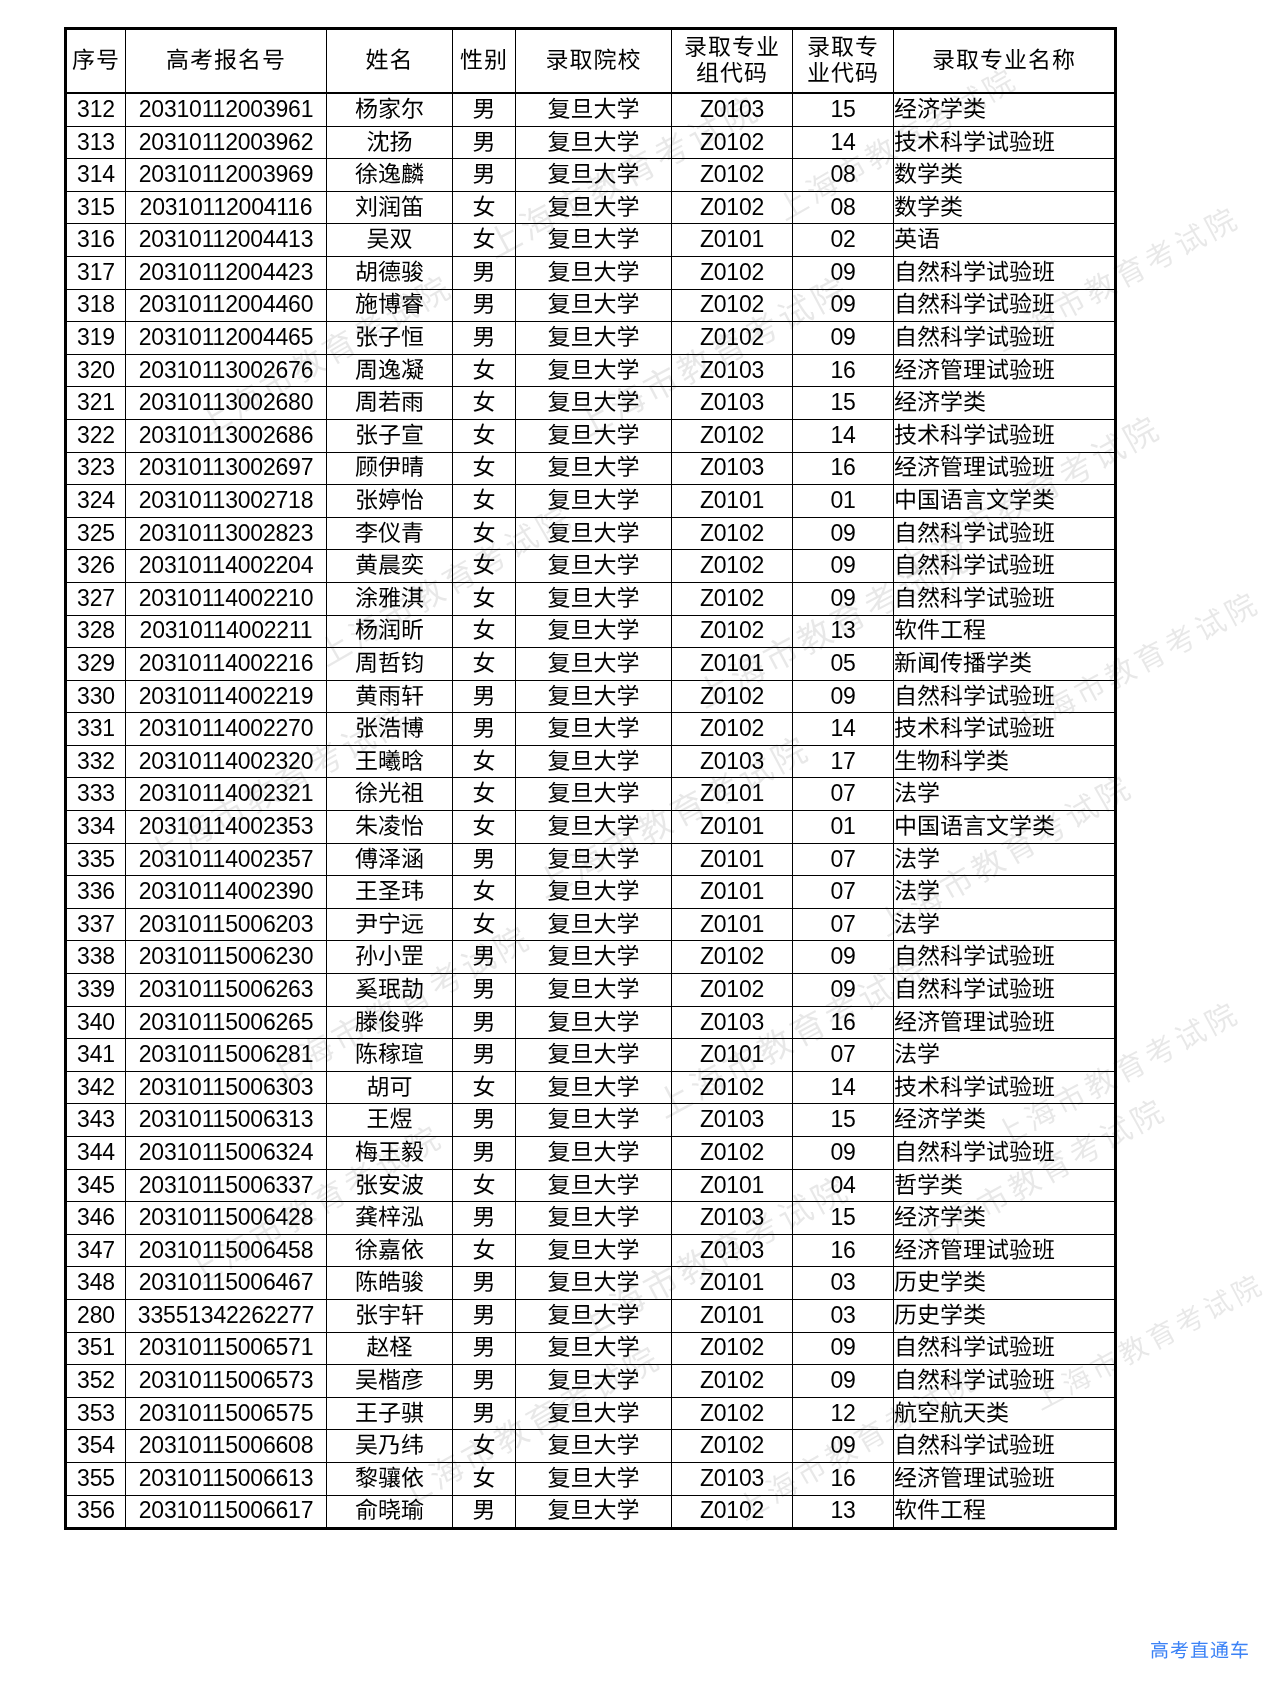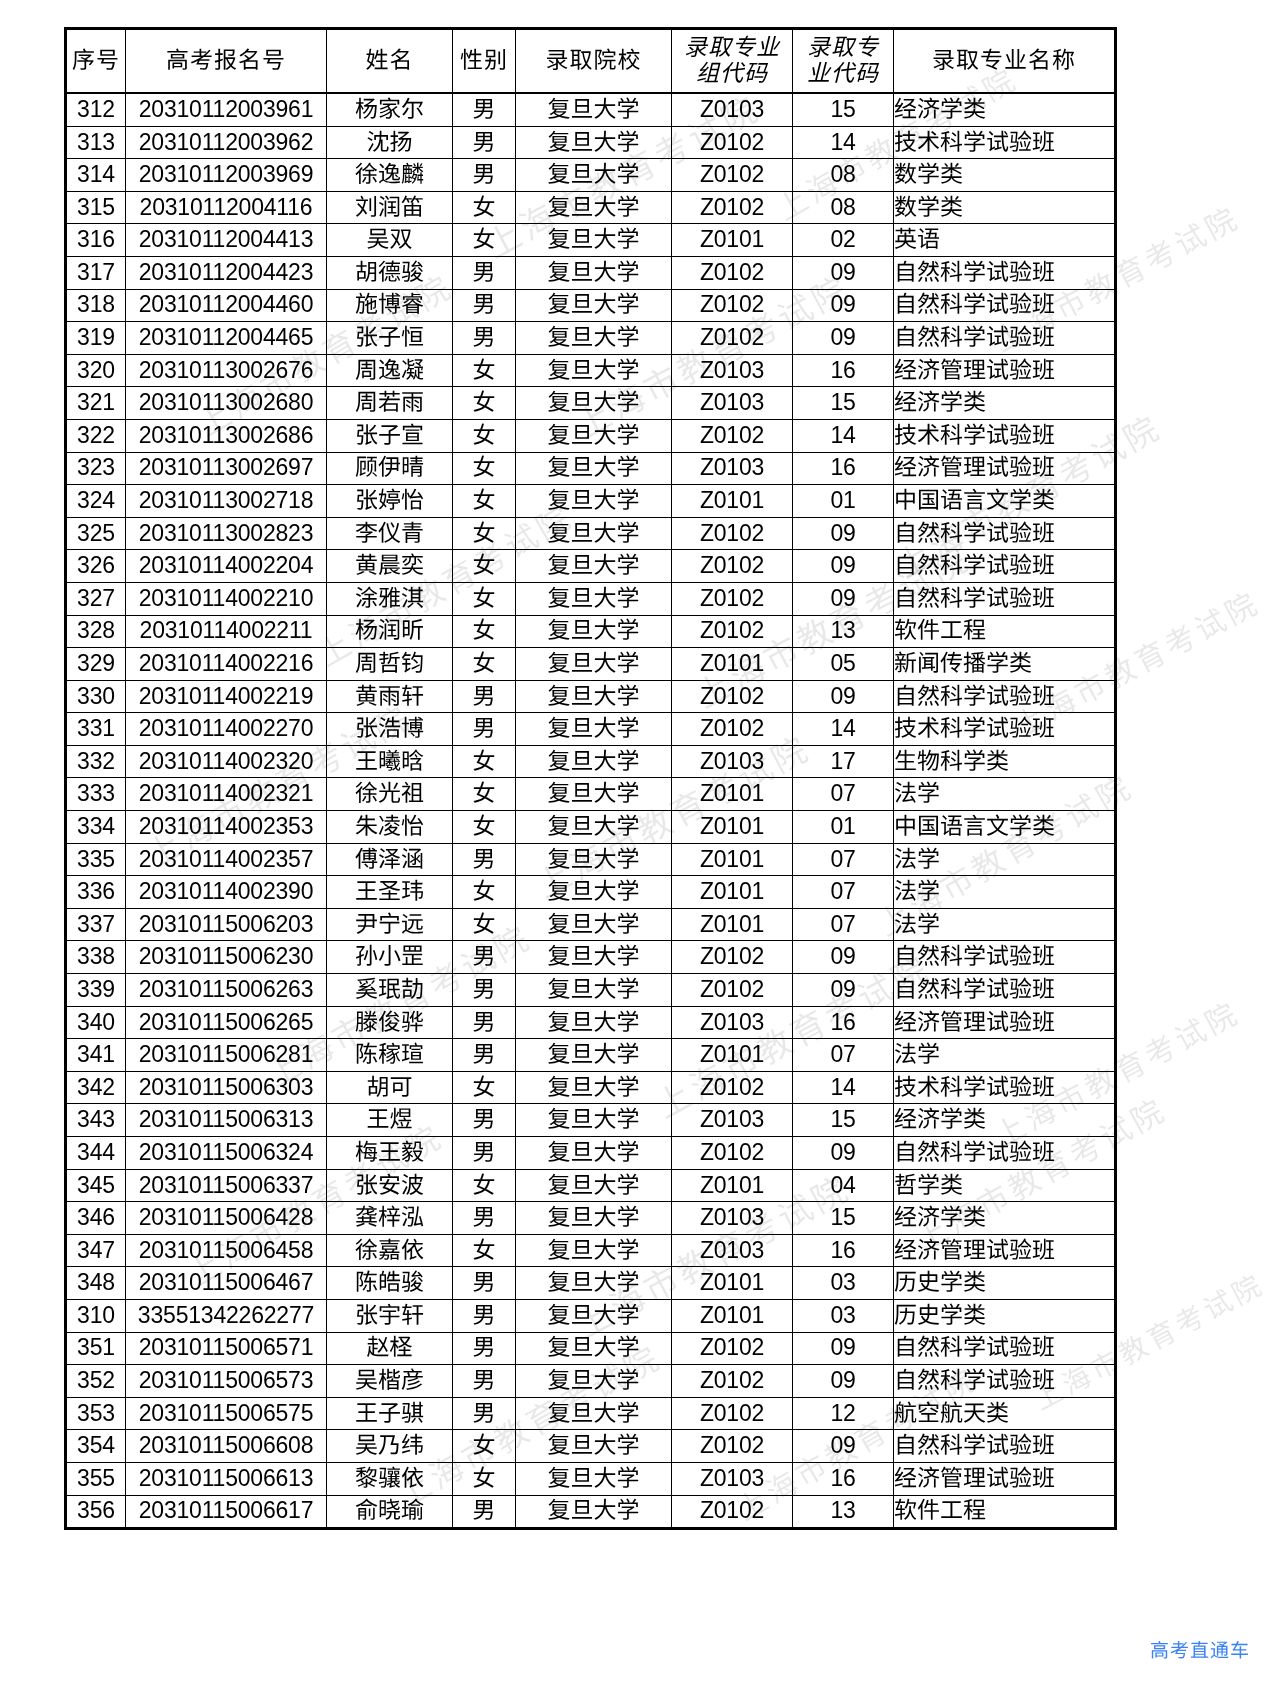--- a/index.html
+++ b/index.html
@@ -63,21 +63,21 @@
   table#admissions-table {
     border: 3px solid #000;
   }
 
   thead th {
     height: 62px;
     font-size: 23px;
     text-align: center;
     border-bottom: 2px solid #000 !important;
   }
-  thead th .hdr2 { display:block;font-style:italic; }
+  thead th .hdr2 { display:block; }
 
   tbody td {
     height: 31.6px;
     font-size: 23px;
   }
 
   
   .c-seq      { width: 58px;  text-align: center; }
   .c-exam     { width: 200px; text-align: center; letter-spacing: -0.3px; }
   .c-name     { width: 125px; text-align: center; }
@@ -525,21 +525,21 @@
           <td class="c-seq num">348</td>
           <td class="c-exam num">20310115006467</td>
           <td class="c-name cjk">陈皓骏</td>
           <td class="c-gender cjk">男</td>
           <td class="c-school cjk">复旦大学</td>
           <td class="c-group num">Z0101</td>
           <td class="c-majorcd num">03</td>
           <td class="c-majornm cjk">历史学类</td>
         </tr>
         <tr>
-          <td class="c-seq num">310</td>
+          <td class="c-seq num">280</td>
           <td class="c-exam num">33551342262277</td>
           <td class="c-name cjk">张宇轩</td>
           <td class="c-gender cjk">男</td>
           <td class="c-school cjk">复旦大学</td>
           <td class="c-group num">Z0101</td>
           <td class="c-majorcd num">03</td>
           <td class="c-majornm cjk">历史学类</td>
         </tr>
         <tr>
           <td class="c-seq num">351</td>

